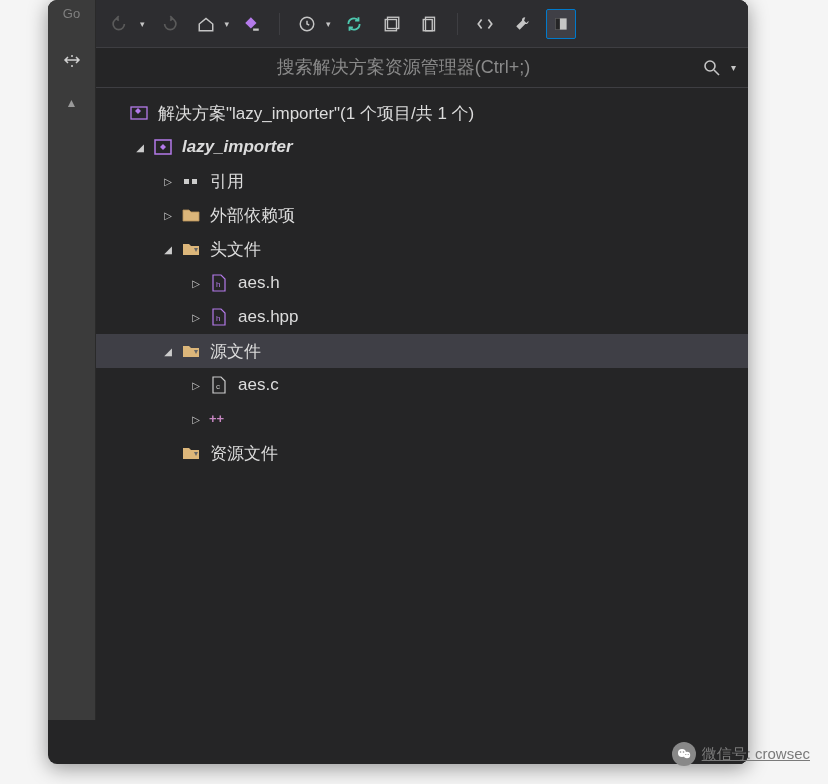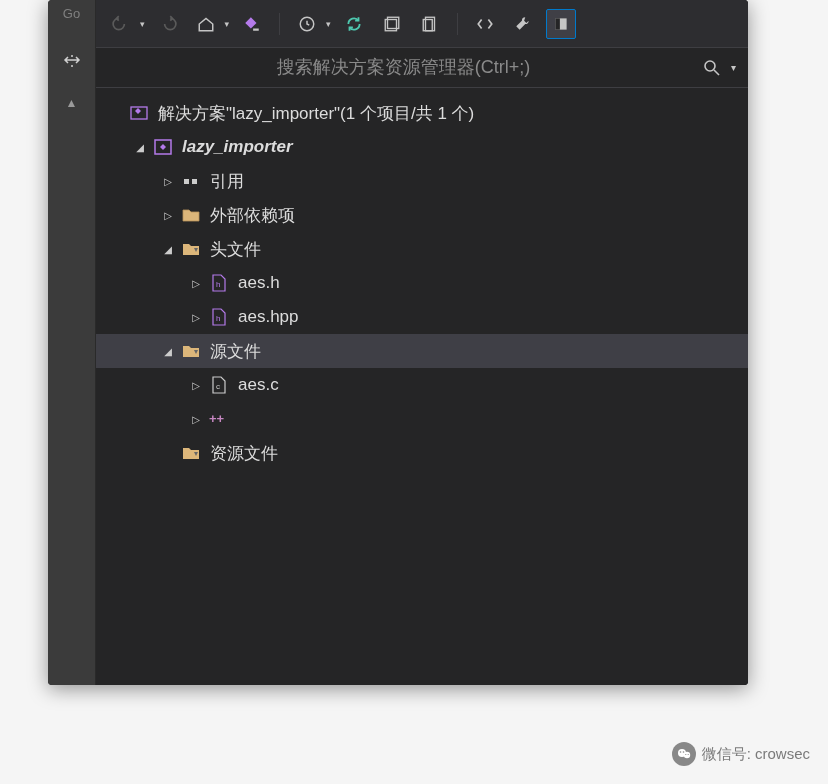--- a/index.html
+++ b/index.html
@@ -11,23 +11,23 @@
       width: 828px;
       height: 784px;
       position: relative;
       overflow: hidden;
     }
     .outer-frame {
       position: absolute;
       left: 48px;
       top: 0;
       width: 700px;
-      height: 685px;
+      height: 764px;
       background: #252526;
-      border-radius: 4px;
+      border-radius: 9px;
       box-shadow: 0 4px 20px rgba(0,0,0,0.4);
       overflow: hidden;
     }
     .left-strip {
       position: absolute;
       left: 0;
       top: 0;
       width: 48px;
       height: 720px;
       background: #3b3b3b;
@@ -165,20 +165,21 @@
     }
     .wechat-footer {
       position: absolute;
       right: 18px;
       bottom: 18px;
       display: flex;
       align-items: center;
       color: #7a7a7a;
       font-size: 15px;
       gap: 6px;
+      text-decoration: underline;
     }
     .wechat-icon {
       width: 24px;
       height: 24px;
       background: #888;
       border-radius: 50%;
       display: flex;
       align-items: center;
       justify-content: center;
       color: #fff;

